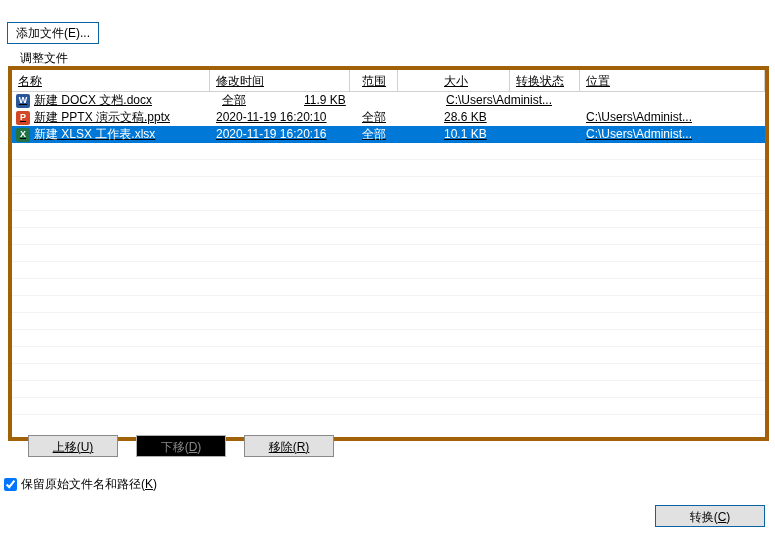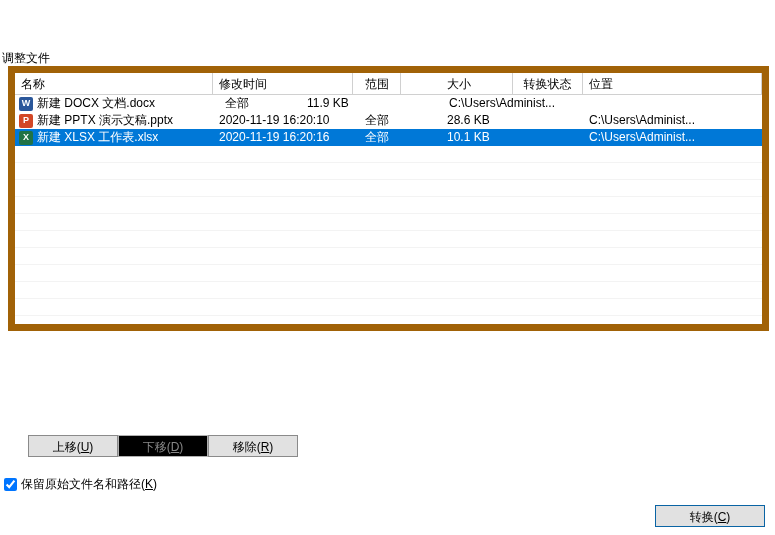--- a/index.html
+++ b/index.html
@@ -23,51 +23,52 @@
     padding: 2px 8px;
     background: #fff;
     font-size: 12px;
     line-height: 16px;
     cursor: pointer;
     min-width: 80px;
     text-align: center;
   }
   .adjust-label {
     position: absolute;
-    left: 2px; top: 50px;
+    left: 20px; top: 50px;
     font-size: 12px;
   }
   .table-wrap {
     position: absolute;
     left: 8px; top: 66px;
-    width: 761px; height: 265px;
-    border: 7px solid #a16207;
+    width: 761px; height: 375px;
+    border: 4px solid #a16207;
     background: #fff;
     overflow: hidden;
+    text-decoration: underline;
   }
   .thead {
     display: flex;
     height: 22px;
     background: #fff;
     border-bottom: 1px solid #d0d0d0;
   }
   .thead .col {
     border-right: 1px solid #d0d0d0;
     padding: 3px 6px 0 6px;
     font-size: 12px;
     white-space: nowrap;
     overflow: hidden;
     cursor: pointer;
     background: #fff;
   }
   .col-name  { width: 198px; }
   .col-time  { width: 140px; }
   .col-range { width: 42px; margin-left: 6px; }
   .col-size  { width: 72px; margin-left: 40px; }
-  .col-state { width: 70px; text-align: center; }
+  .col-state { width: 70px; }
   .col-path  { flex: 1; border-right: none; }
   .tbody {
     height: 338px;
     overflow-y: auto;
   }
   .row {
     display: flex;
     height: 17px;
     line-height: 17px;
     font-size: 12px;
@@ -100,20 +101,22 @@
   .icon-pptx { background: #d24726; }
   .icon-xlsx { background: #217346; }
   .grid-line {
     height: 17px;
     border-bottom: 1px solid #f3f3f3;
   }
   .bottom-btns {
     position: absolute;
     left: 28px; top: 435px;
     display: flex;
+    gap: 18px;
+    text-decoration: underline;
   }
   .btn {
     width: 90px; height: 22px;
     border: 1px solid #8a8a8a;
     background: #e1e1e1;
     font-size: 12px;
     text-align: center;
     line-height: 20px;
     cursor: pointer;
   }
@@ -141,20 +144,21 @@
     text-align: center;
     line-height: 20px;
     cursor: pointer;
   }
   u { text-decoration: underline; }
 </style>
 </head>
 <body>
 <div class="root">
 
+  <button class="add-btn">添加文件(E)...</button>
 
   <div class="adjust-label">调整文件</div>
 
   <div class="table-wrap">
     <div class="thead">
       <div class="col col-name">名称</div>
       <div class="col col-time">修改时间</div>
       <div class="col col-range">范围</div>
       <div class="col col-size">大小</div>
       <div class="col col-state">转换状态</div>

